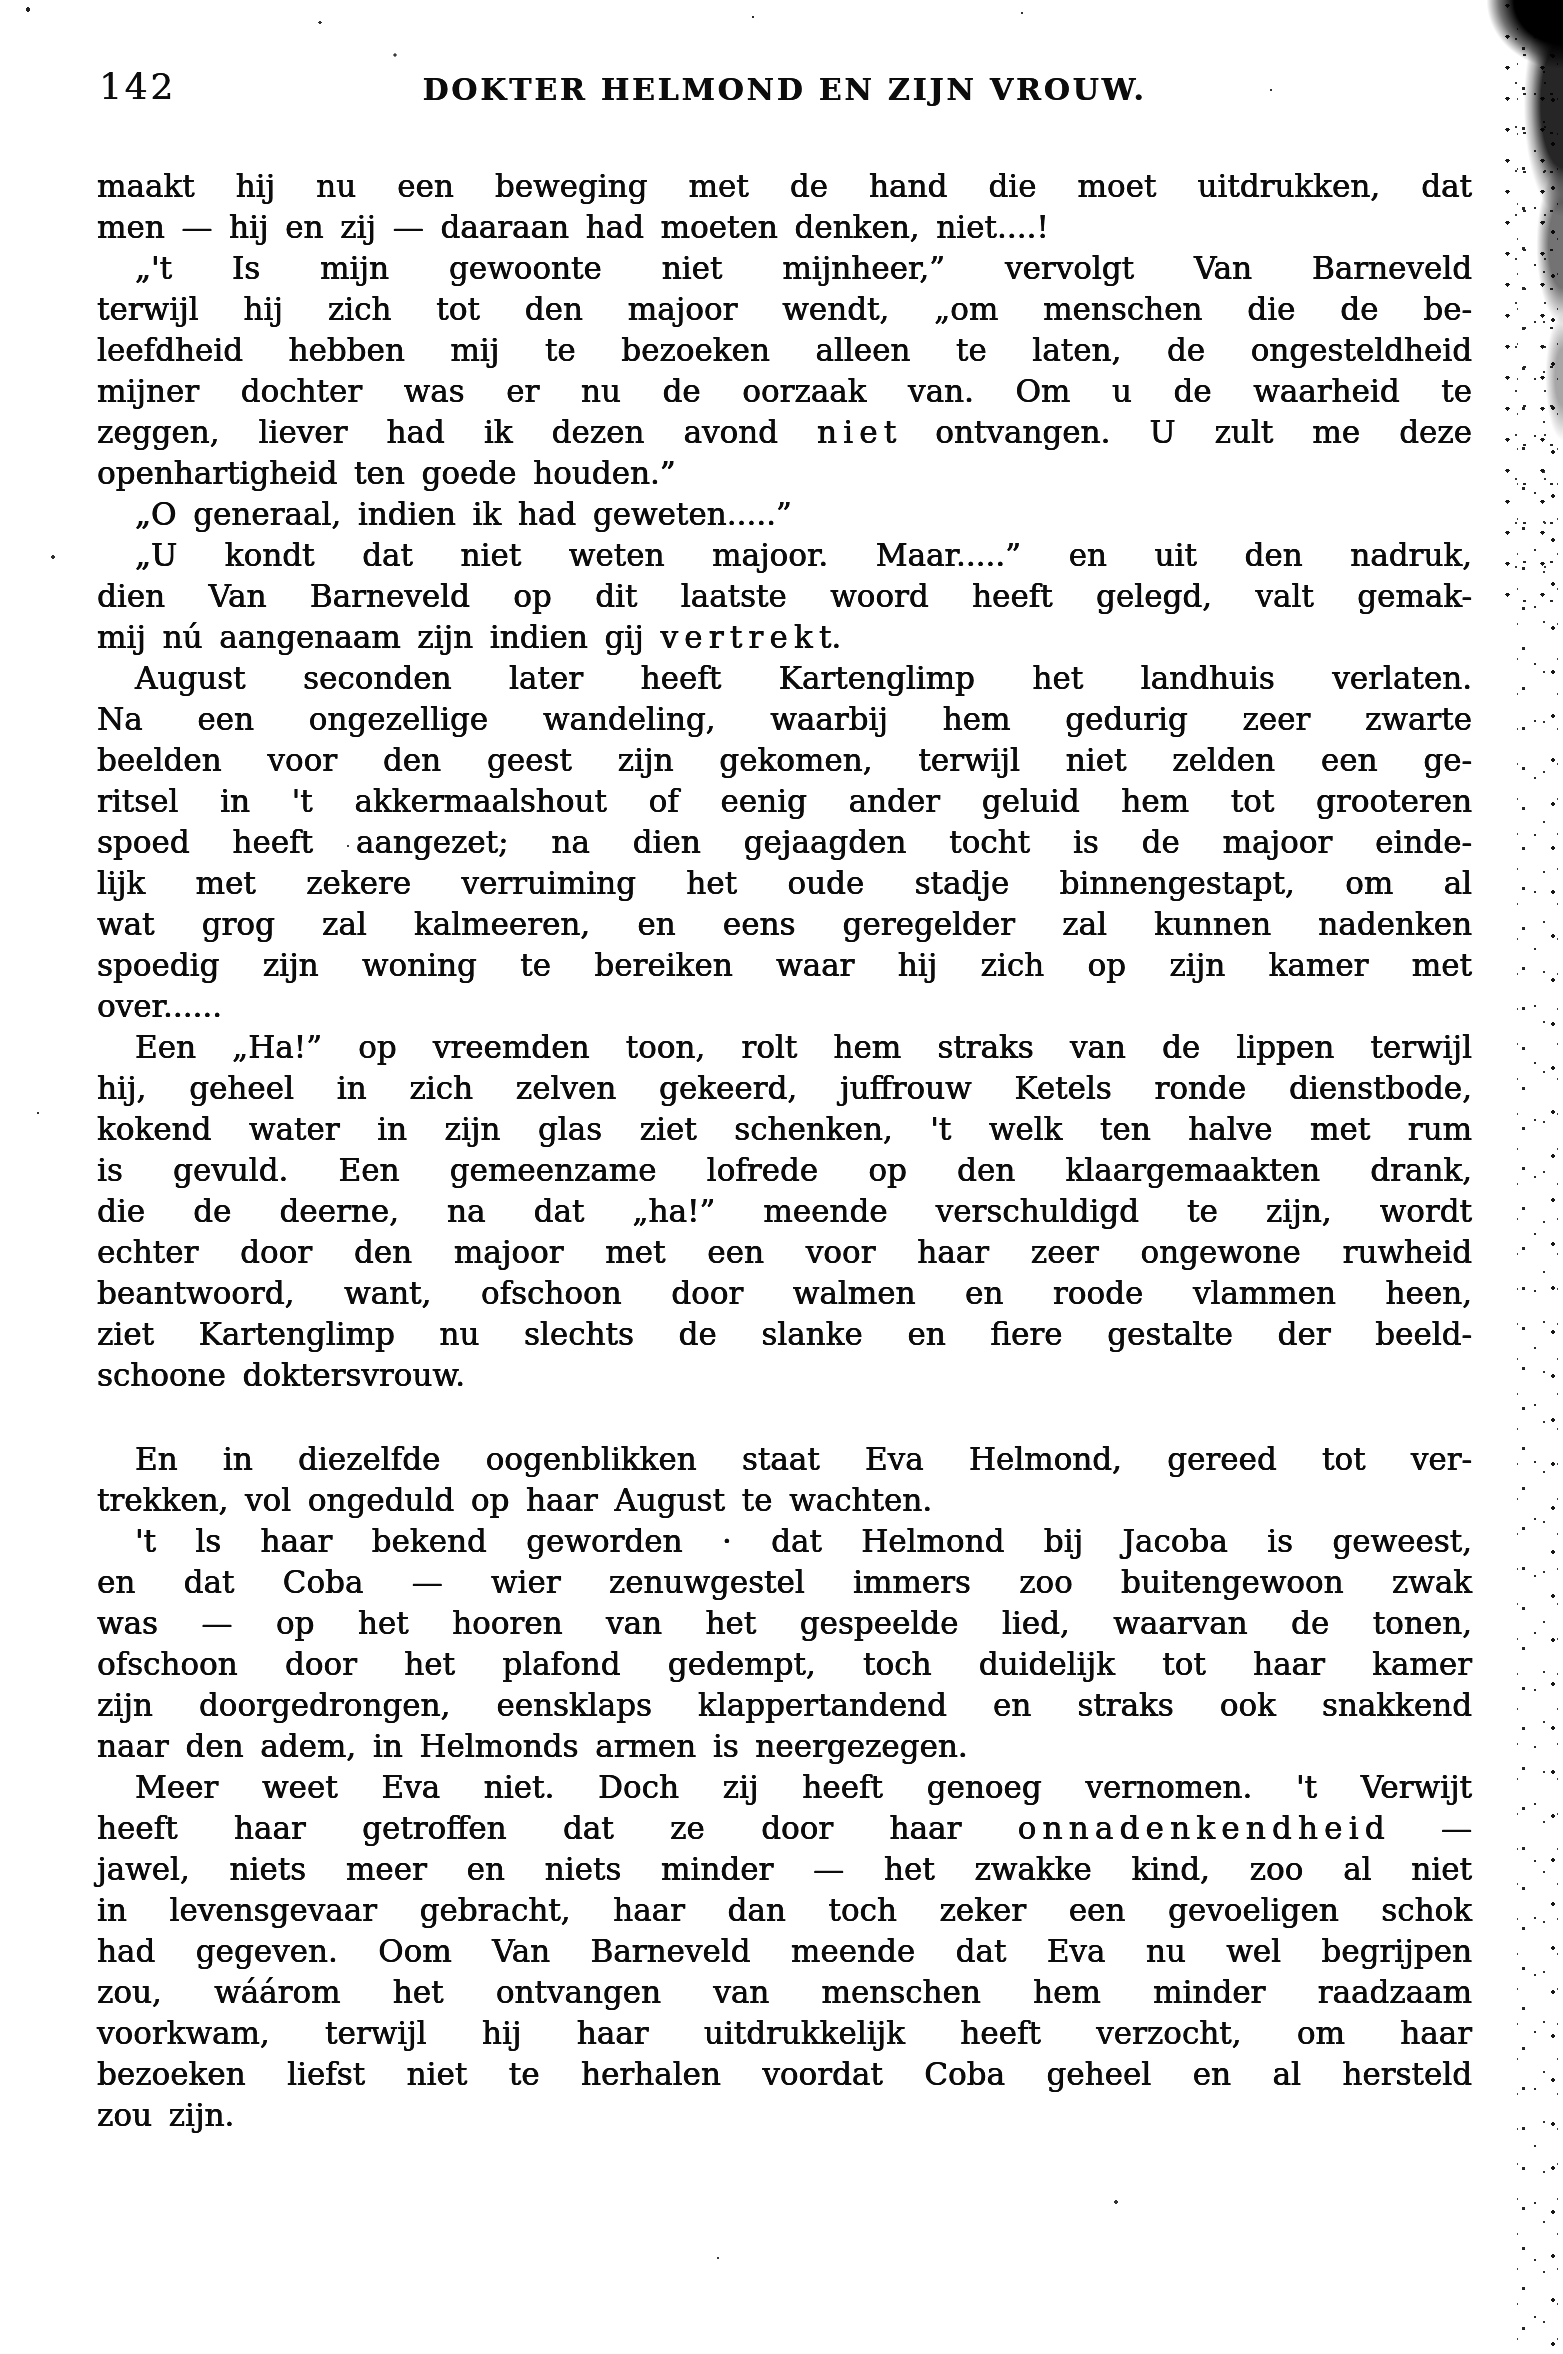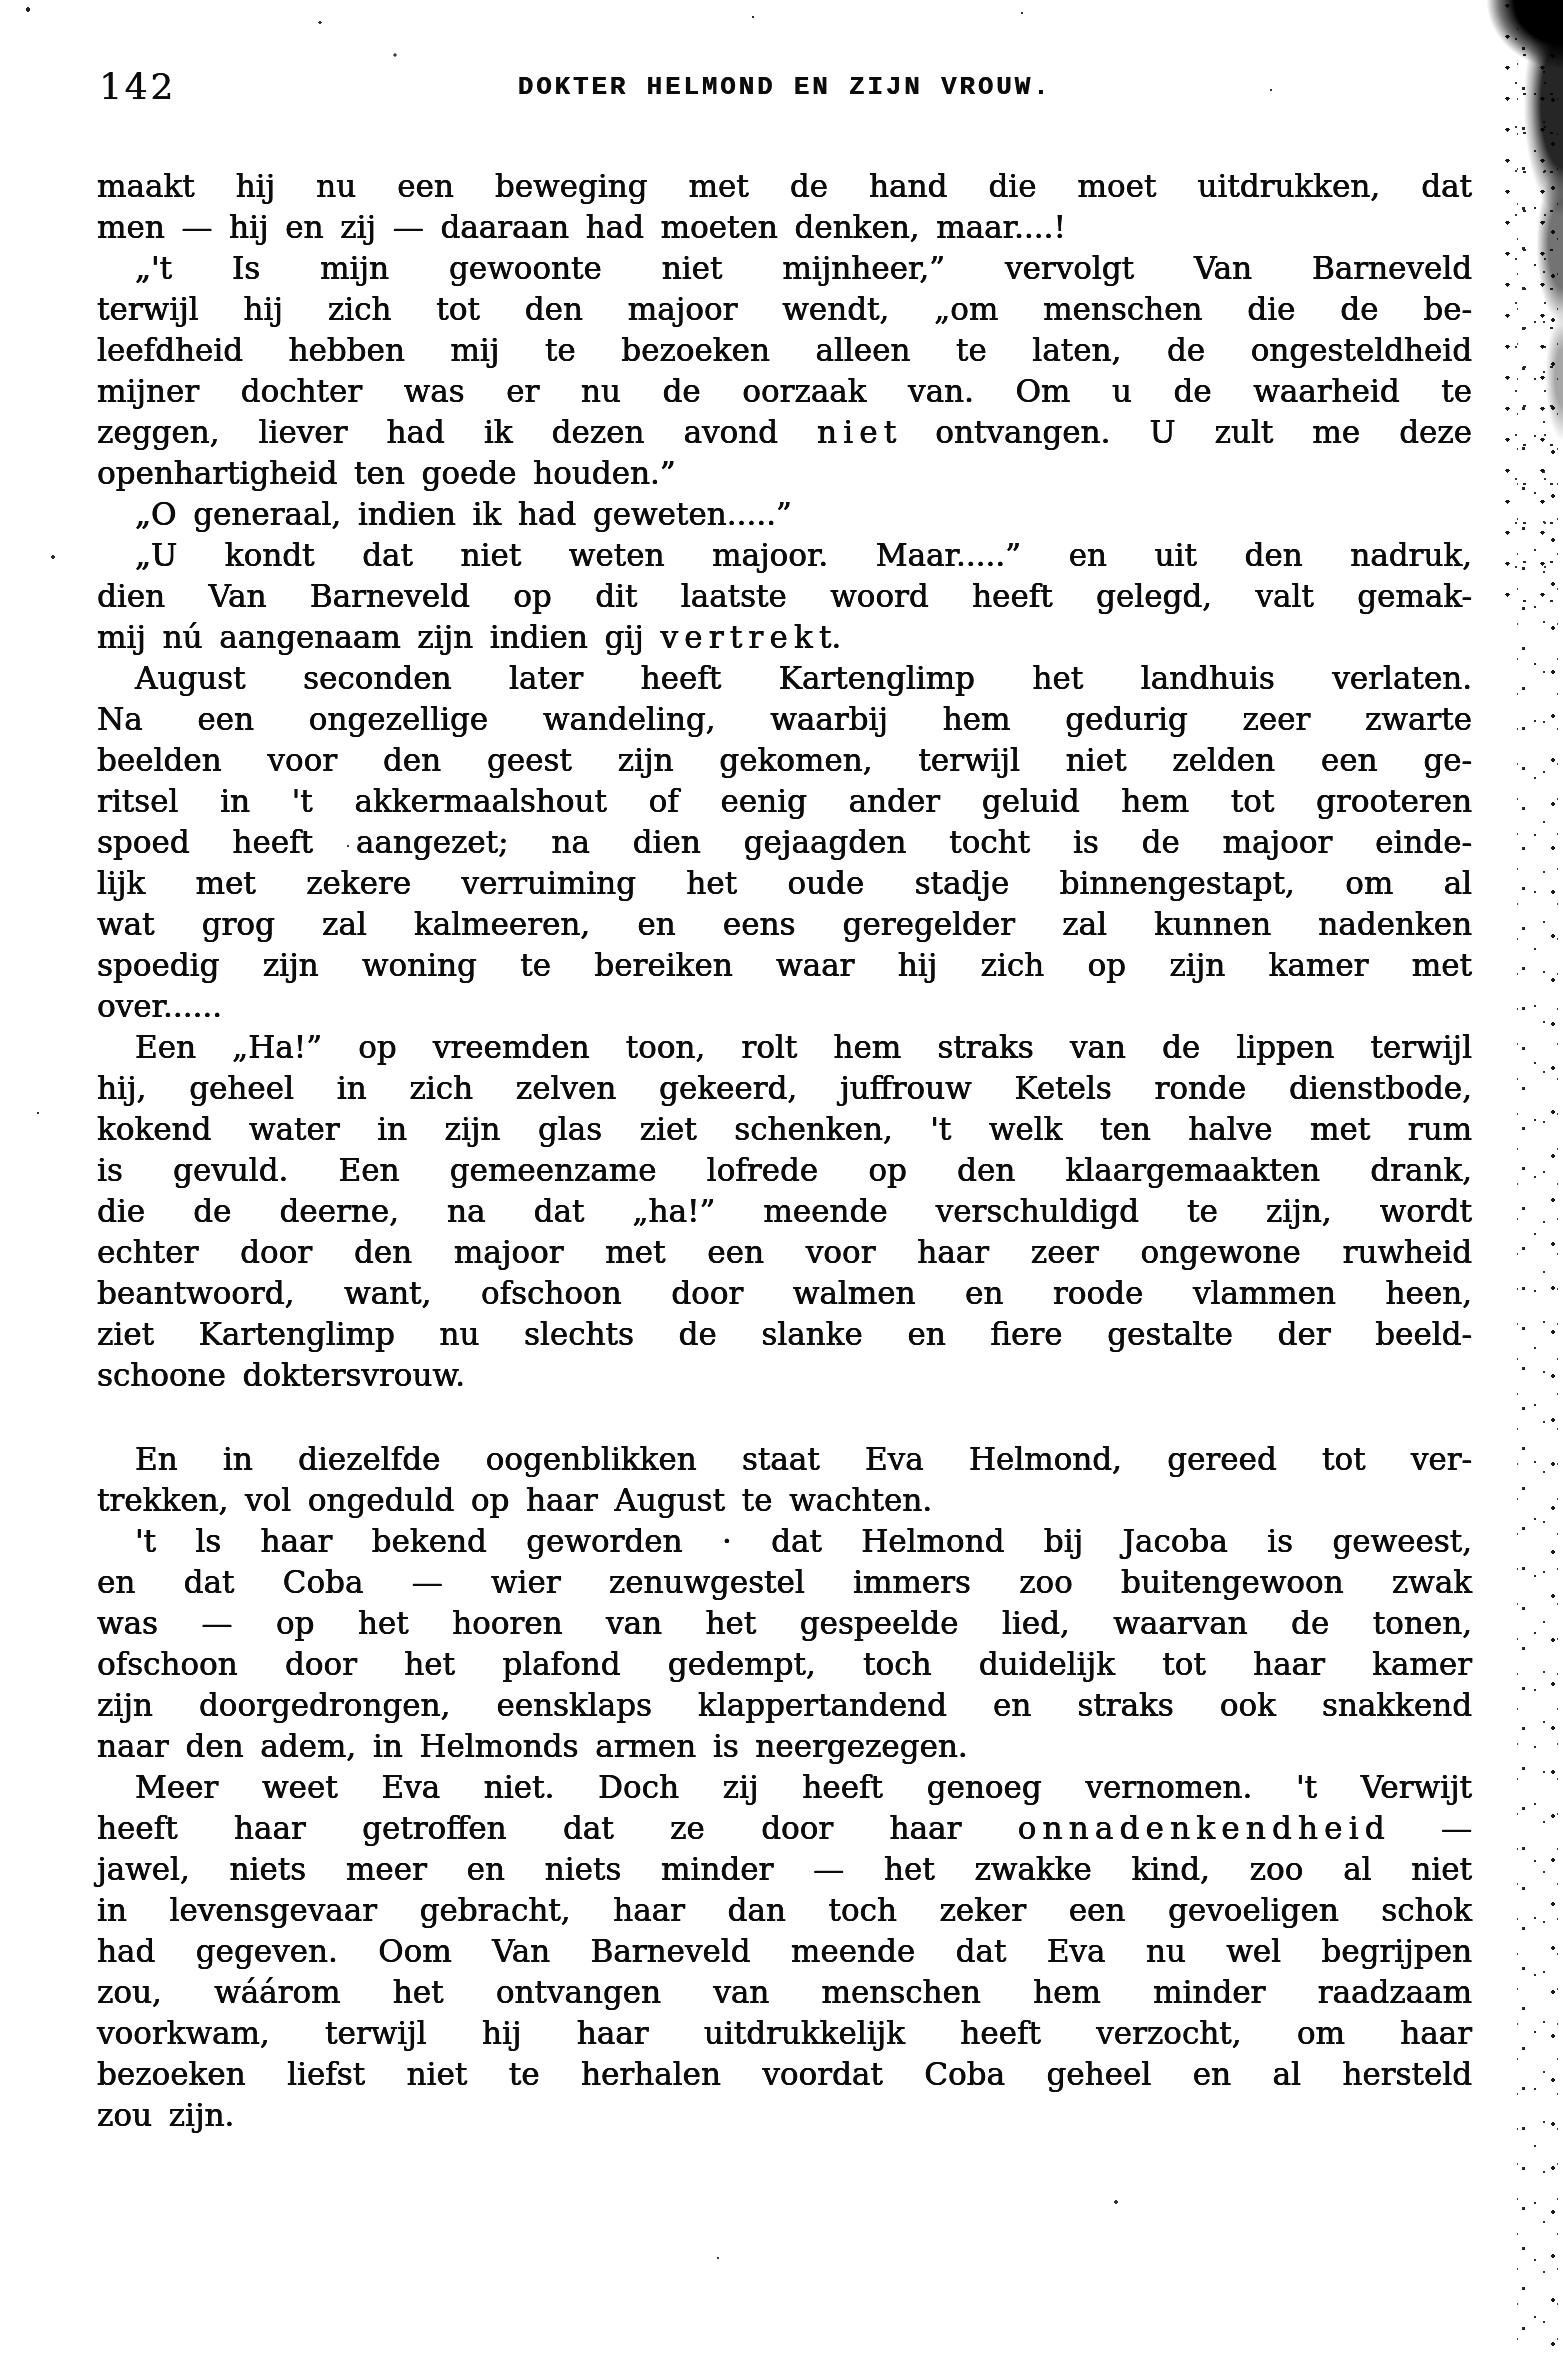--- a/index.html
+++ b/index.html
@@ -13,24 +13,23 @@
   }
   
   .header{position:absolute;top:66px;left:97px;width:1375px;height:45px;}
   .pagenum{
     position:absolute;left:1.9px;top:0;
     font-size:36px;font-weight:normal;letter-spacing:2.8px;
     text-shadow:0.5px 0 currentColor;
   }
   .running-title{
     text-align:center;
-    font-size:26px;font-weight:bold;letter-spacing:2.8px;
+    font-size:30px;font-weight:bold;letter-spacing:2.8px;
     padding-top:5.6px;
     text-shadow:0.4px 0 currentColor;
-    font-family:Liberation Mono, monospace;
   }
   
   .textblock{
     position:absolute;top:166px;left:97px;width:1375px;
     font-size:31px;line-height:41px;
     text-align:justify;
     word-spacing:0.22em;
     text-shadow:0.4px 0 currentColor, -0.2px 0 currentColor;
   }
   .line{text-align-last:justify;white-space:normal;}
@@ -91,21 +90,21 @@
 <div class="page">
   <div class="specks"></div>
 
   <div class="header">
     <span class="pagenum">142</span>
     <div class="running-title">DOKTER HELMOND EN ZIJN VROUW.</div>
   </div>
 
   <div class="textblock" id="textblock">
       <div class="line">maakt hij nu een beweging met de hand die moet uitdrukken, dat</div>
-      <div class="line para-end">men — hij en zij — daaraan had moeten denken, maar....!</div>
+      <div class="line para-end">men — hij en zij — daaraan had moeten denken, niet....!</div>
       <div class="line indent">„'t Is mijn gewoonte niet mijnheer,” vervolgt Van Barneveld</div>
       <div class="line">terwijl hij zich tot den majoor wendt, „om menschen die de be-</div>
       <div class="line">leefdheid hebben mij te bezoeken alleen te laten, de ongesteldheid</div>
       <div class="line">mijner dochter was er nu de oorzaak van. Om u de waarheid te</div>
       <div class="line">zeggen, liever had ik dezen avond n i e t ontvangen. U zult me deze</div>
       <div class="line para-end">openhartigheid ten goede houden.”</div>
       <div class="line indent para-end">„O generaal, indien ik had geweten.....”</div>
       <div class="line indent">„U kondt dat niet weten majoor. Maar.....” en uit den nadruk,</div>
       <div class="line">dien Van Barneveld op dit laatste woord heeft gelegd, valt gemak-</div>
       <div class="line para-end">mij nú aangenaam zijn indien gij v e r t r e k t.</div>

